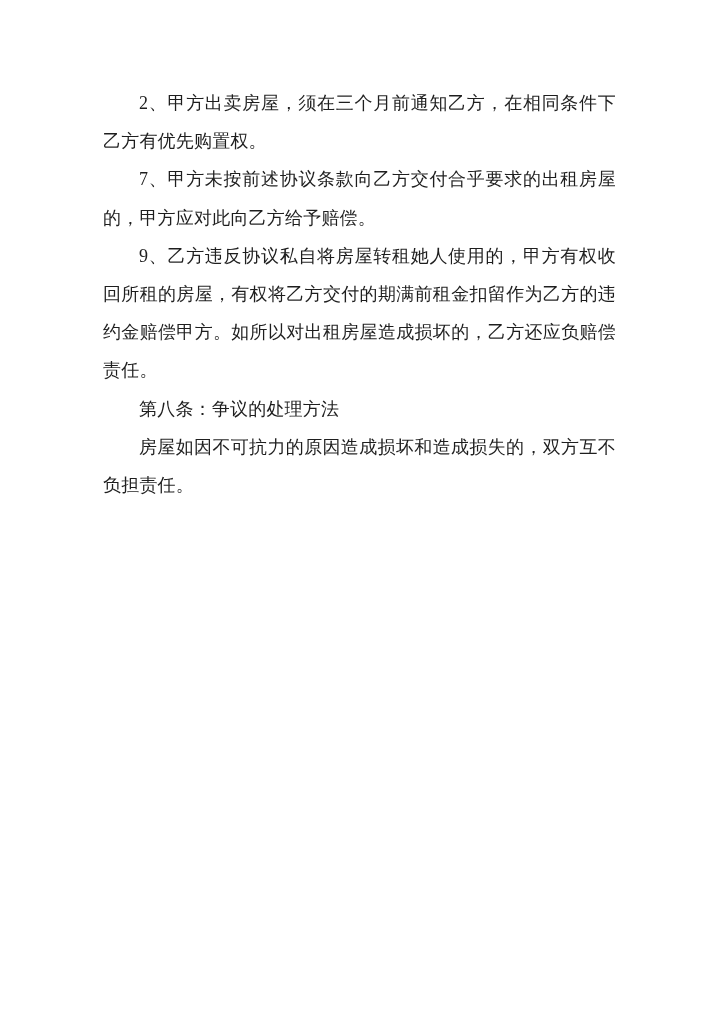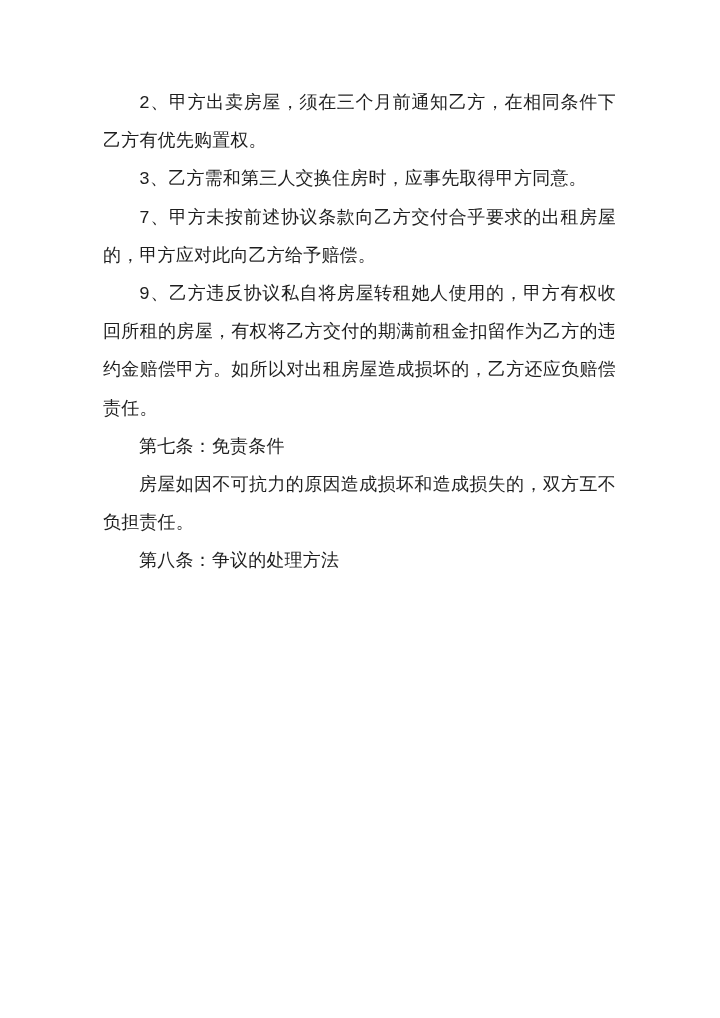--- a/index.html
+++ b/index.html
@@ -12,36 +12,34 @@
     height: 1018px;
     overflow: hidden;
   }
   .doc-page {
     box-sizing: border-box;
     width: 720px;
     height: 1018px;
     padding: 84px 104px 8px 103px;
     background: #ffffff;
     color: #1e1e1e;
-    font-family: Liberation Mono, monospace;
+    font-family: Liberation Serif, serif;
   }
   .doc-page p {
     margin: 0;
     font-size: 18px;
     line-height: 38.2px;
     letter-spacing: 0.2px;
     text-align: justify;
     text-indent: 2em;
     word-break: break-all;
   }
 </style>
 </head>
 <body>
 
 <div class="doc-page">
   <p>2、甲方出卖房屋，须在三个月前通知乙方，在相同条件下乙方有优先购置权。</p>
-  <p>3、乙方需和第三人交换住房时，应事先取得甲方同意。</p>
   <p>7、甲方未按前述协议条款向乙方交付合乎要求的出租房屋的，甲方应对此向乙方给予赔偿。</p>
   <p>9、乙方违反协议私自将房屋转租她人使用的，甲方有权收回所租的房屋，有权将乙方交付的期满前租金扣留作为乙方的违约金赔偿甲方。如所以对出租房屋造成损坏的，乙方还应负赔偿责任。</p>
-  <p>第七条：免责条件</p>
+  <p>第八条：争议的处理方法</p>
   <p>房屋如因不可抗力的原因造成损坏和造成损失的，双方互不负担责任。</p>
-  <p>第八条：争议的处理方法</p>
 </div>
 
 </body></html>

